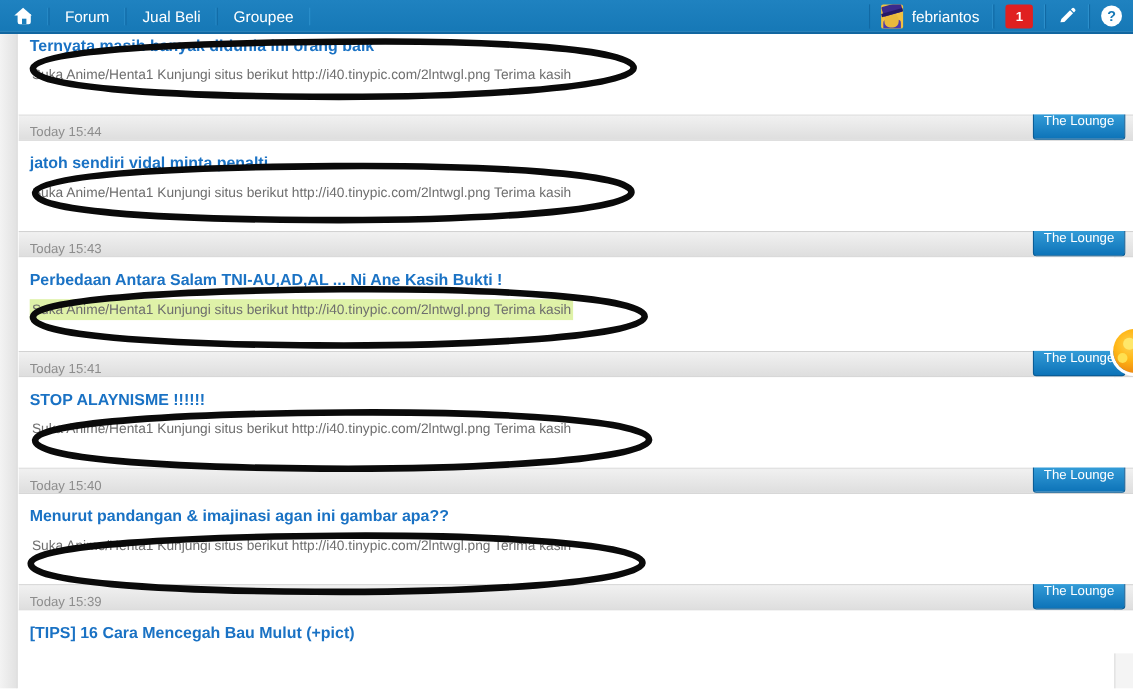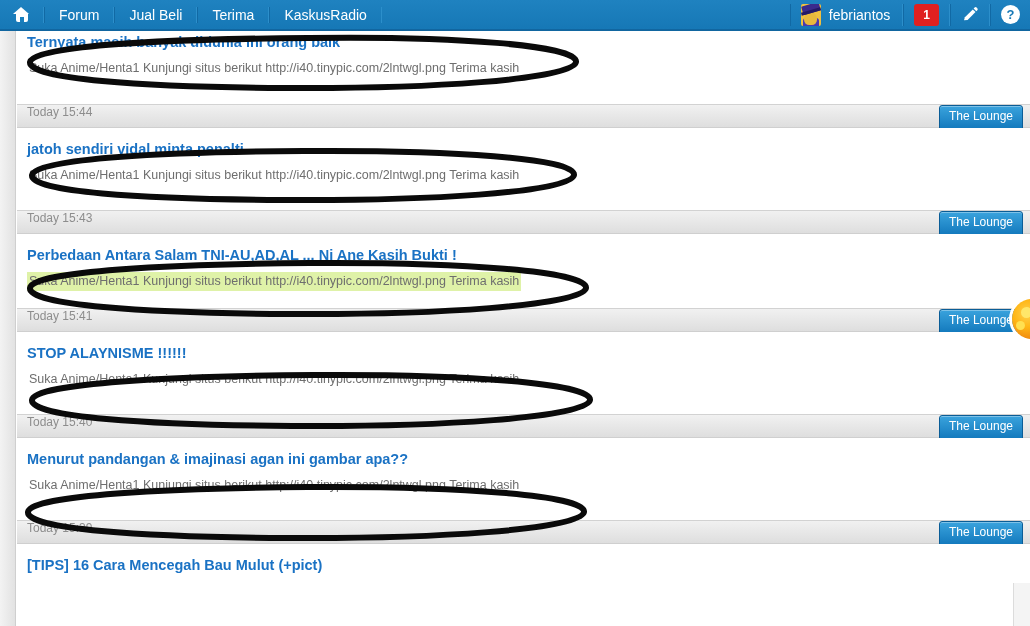--- a/index.html
+++ b/index.html
@@ -193,21 +193,21 @@
     padding: 1px 2px;
   }
   .post-snippet.highlight { background: #dff2a8; }
 
   .meta-row {
     background: linear-gradient(#f1f1f1, #dedede);
     border-top: 1px solid #d2d2d2;
     border-bottom: 1px solid #cfcfcf;
     height: 24px;
     display: flex;
-    align-items: flex-start;
+    align-items: flex-end;
     justify-content: space-between;
     padding: 0 7px 0 10px;
   }
   .meta-time {
     color: #8d8d8d;
     font-size: 12px;
   }
   .lounge-btn {
     background: linear-gradient(#3aa3dd, #0d73b8);
     border: 1px solid #0a5d97;
@@ -273,24 +273,21 @@
           <span class="door"></span>
       </span>
     </div>
     <div class="nav-cell">
       <span>Forum</span>
     </div>
     <div class="nav-cell">
       <span>Jual Beli</span>
     </div>
     <div class="nav-cell">
-      <span>Terima</span>
-    </div>
-    <div class="nav-cell">
-      <span>KaskusRadio</span>
+      <span>Groupee</span>
     </div>
   </div>
 
   <div class="nav-spacer"></div>
 
   <div class="nav-right">
     <div id="nav-user">
       <span id="avatar">
         <span class="av-body"></span>
         <span class="av-face"></span>
@@ -332,21 +329,21 @@
 
     <div class="post" style="padding-top:12px;height:82px;">
       <a class="post-title">jatoh sendiri vidal minta penalti</a><br>
       <span class="post-snippet">Suka Anime/Henta1 Kunjungi situs berikut http://i40.tinypic.com/2lntwgl.png Terima kasih</span>
     </div>
     <div class="meta-row">
       <span class="meta-time">Today 15:43</span>
       <span class="lounge-btn">The Lounge</span>
     </div>
 
-    <div class="post" style="padding-top:12px;height:74px;">
+    <div class="post" style="padding-top:12px;height:85px;">
       <a class="post-title">Perbedaan Antara Salam TNI-AU,AD,AL ... Ni Ane Kasih Bukti !</a><br>
       <span class="post-snippet highlight">Suka Anime/Henta1 Kunjungi situs berikut http://i40.tinypic.com/2lntwgl.png Terima kasih</span>
     </div>
     <div class="meta-row">
       <span class="meta-time">Today 15:41</span>
       <span class="lounge-btn">The Lounge</span>
     </div>
 
     <div class="post" style="padding-top:12px;height:82px;">
       <a class="post-title">STOP ALAYNISME !!!!!!</a><br>

